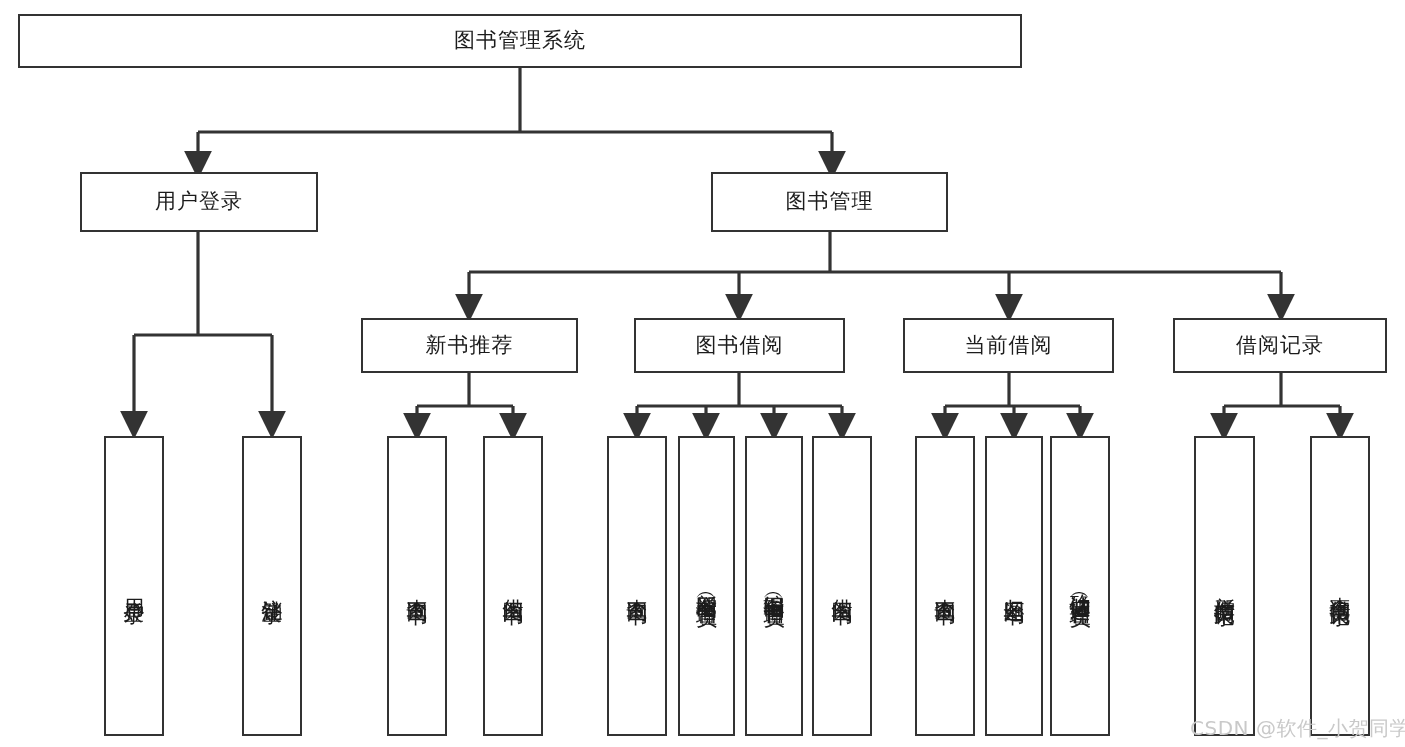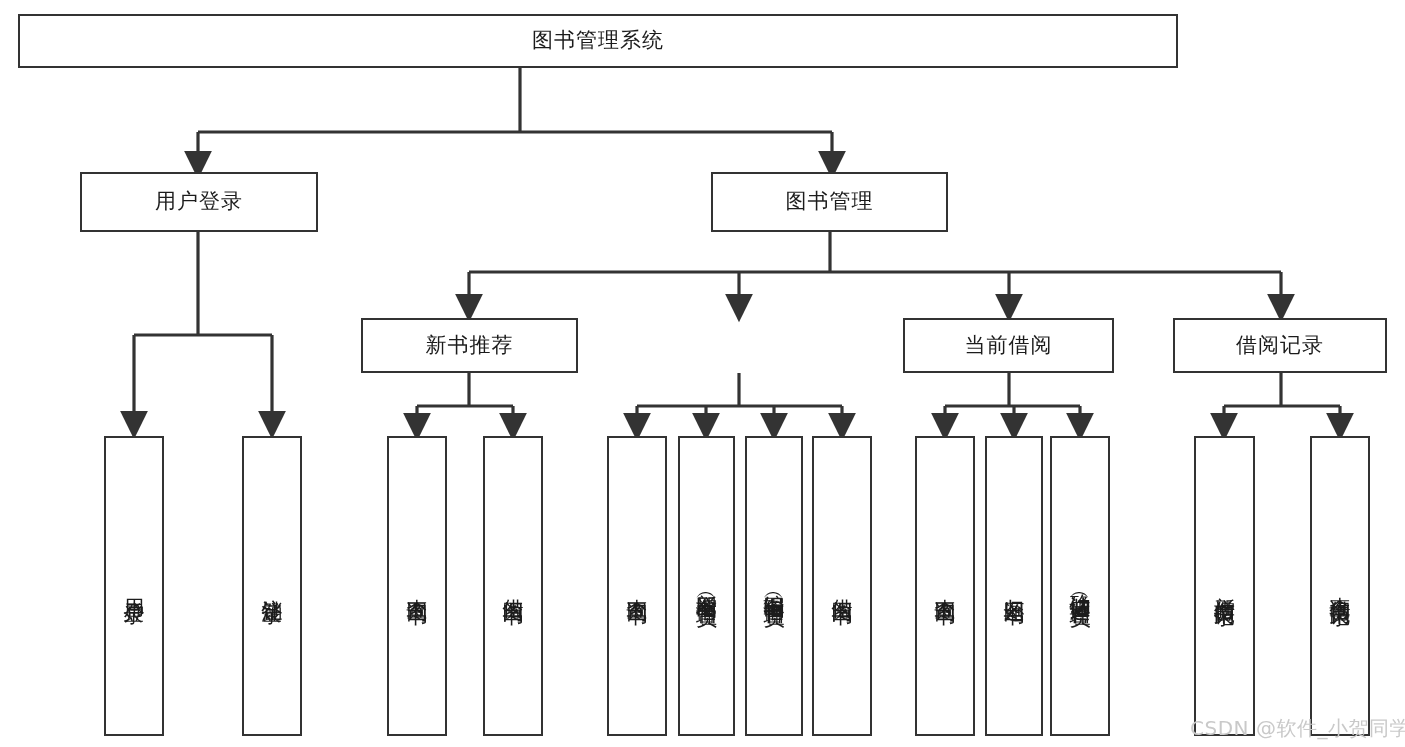--- a/index.html
+++ b/index.html
@@ -128,34 +128,37 @@
       <path d="M1014,406 L1014,426" marker-end="url(#arrow)"></path>
       <path d="M1080,406 L1080,426" marker-end="url(#arrow)"></path>
 
       <path d="M1281,373 L1281,406"></path>
       <path d="M1224,406 L1340,406"></path>
       <path d="M1224,406 L1224,426" marker-end="url(#arrow)"></path>
       <path d="M1340,406 L1340,426" marker-end="url(#arrow)"></path>
     </g>
   </svg>
 
-  <div class="node-box" style="left:18px; top:14px; width:1160px; height:54px;">
+  <div class="node-box" style="left:18px; top:14px; width:1004px; height:54px;">
     <span class="node-label-h">图书管理系统</span>
   </div>
 
   <div class="node-box" style="left:80px; top:172px; width:238px; height:60px;">
     <span class="node-label-h">用户登录</span>
   </div>
   <div class="node-box" style="left:361px; top:318px; width:217px; height:55px;">
     <span class="node-label-h">新书推荐</span>
   </div>
 
   <div class="node-box" style="left:711px; top:172px; width:237px; height:60px;">
     <span class="node-label-h">图书管理</span>
   </div>
+  <div class="node-box" style="left:634px; top:318px; width:211px; height:55px;">
+    <span class="node-label-h">图书借阅</span>
+  </div>
   <div class="node-box" style="left:1173px; top:318px; width:214px; height:55px;">
     <span class="node-label-h">借阅记录</span>
   </div>
   <div class="node-box" style="left:903px; top:318px; width:211px; height:55px;">
     <span class="node-label-h">当前借阅</span>
   </div>
 
   <div class="leaf-box" style="left:104px; top:436px; width:60px; height:300px;">
     <span class="node-label-v">用户登录</span>
   </div>

